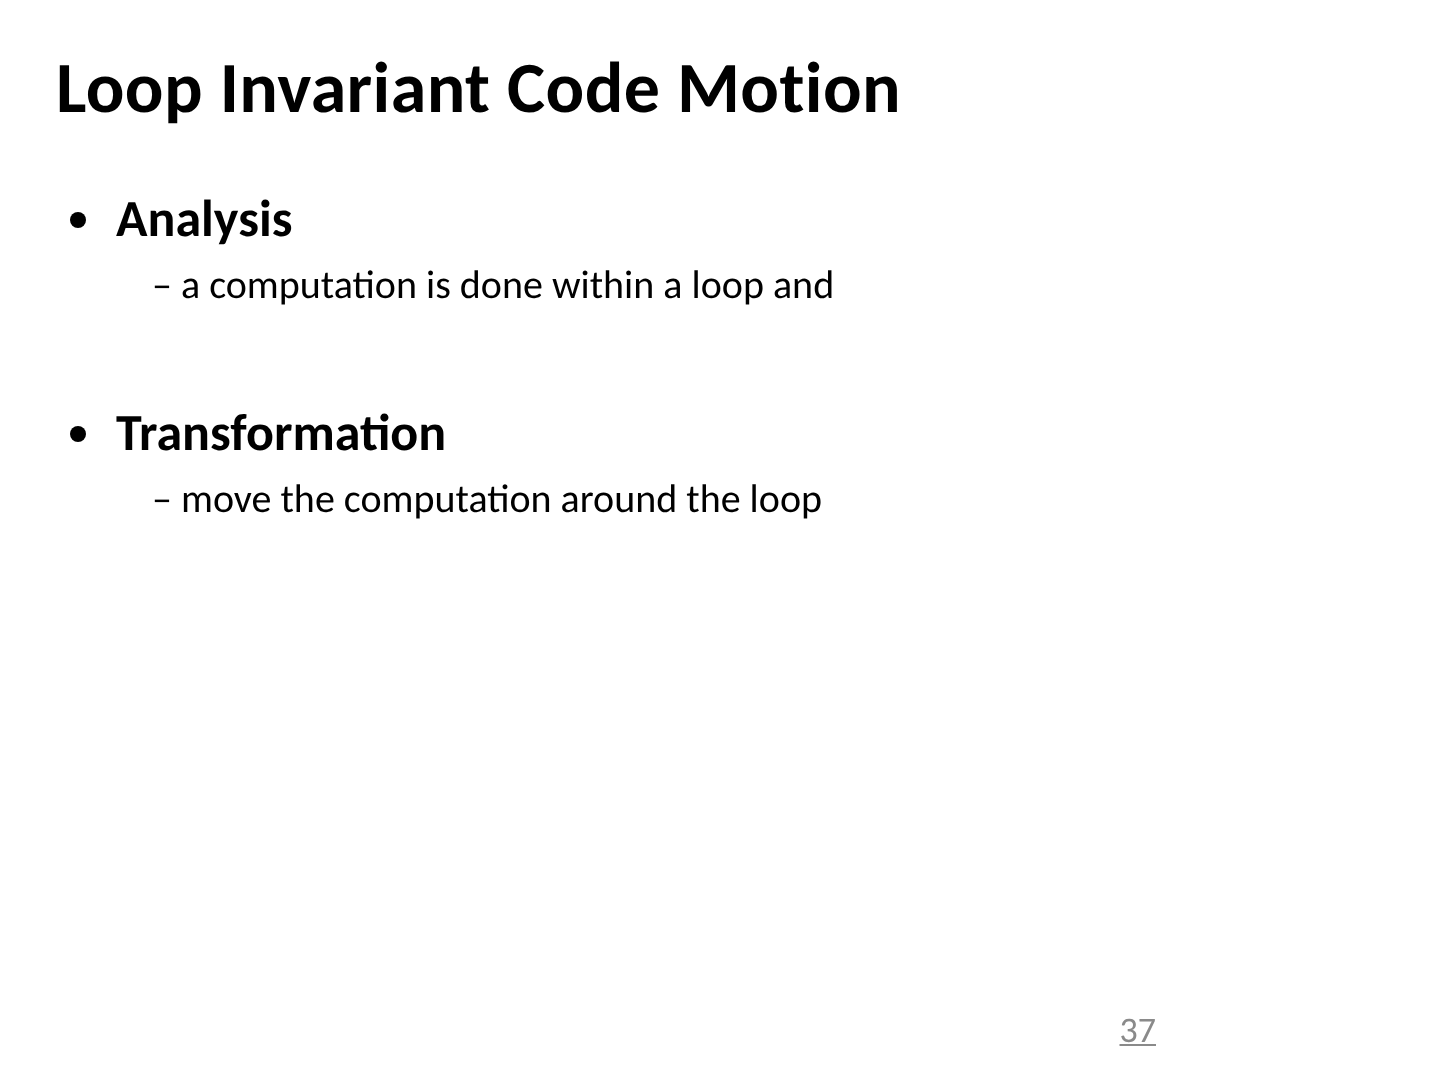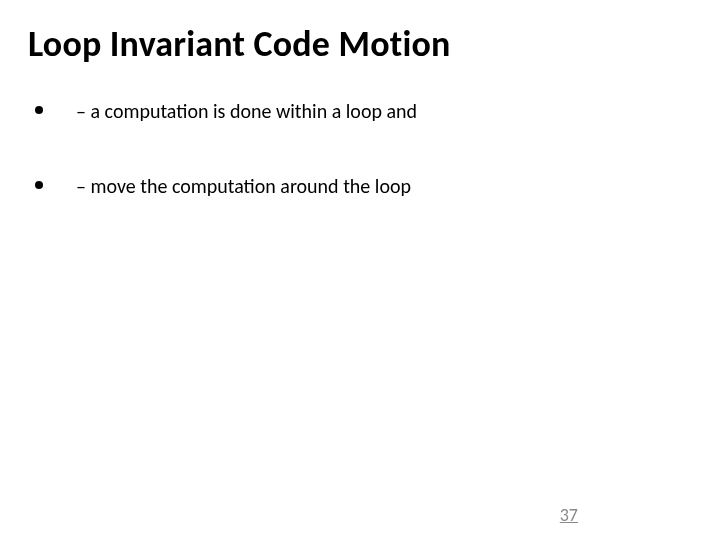--- a/index.html
+++ b/index.html
@@ -67,25 +67,27 @@
   }
 </style>
 </head>
 <body>
 
 <div class="slide">
   <h1 class="title">Loop Invariant Code Motion</h1>
 
   <ul class="level1">
     <li>
+      <span>Analysis</span>
       <ul class="level2">
         <li>a computation is done within a loop and</li>
       </ul>
     </li>
     <li>
+      <span>Transformation</span>
       <ul class="level2">
         <li>move the computation around the loop</li>
       </ul>
     </li>
   </ul>
 
   <div class="pagenum">37</div>
 </div>
 
 </body></html>

